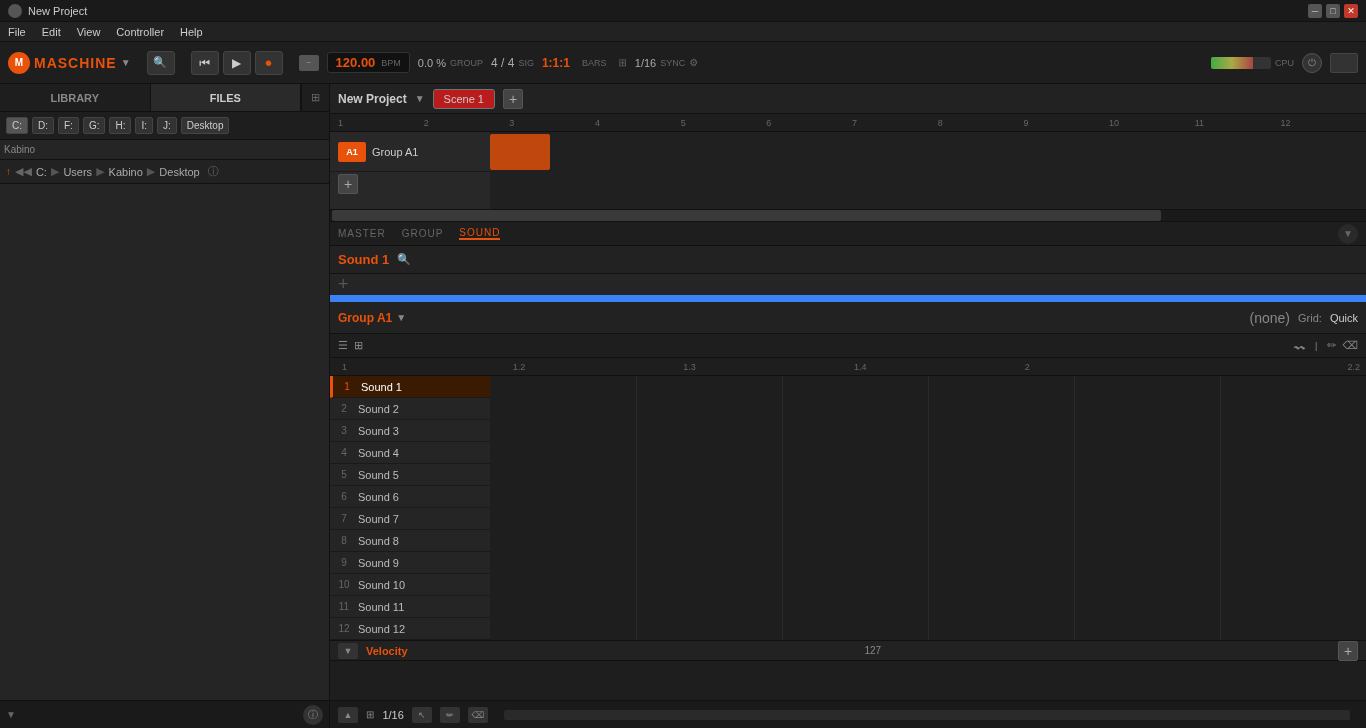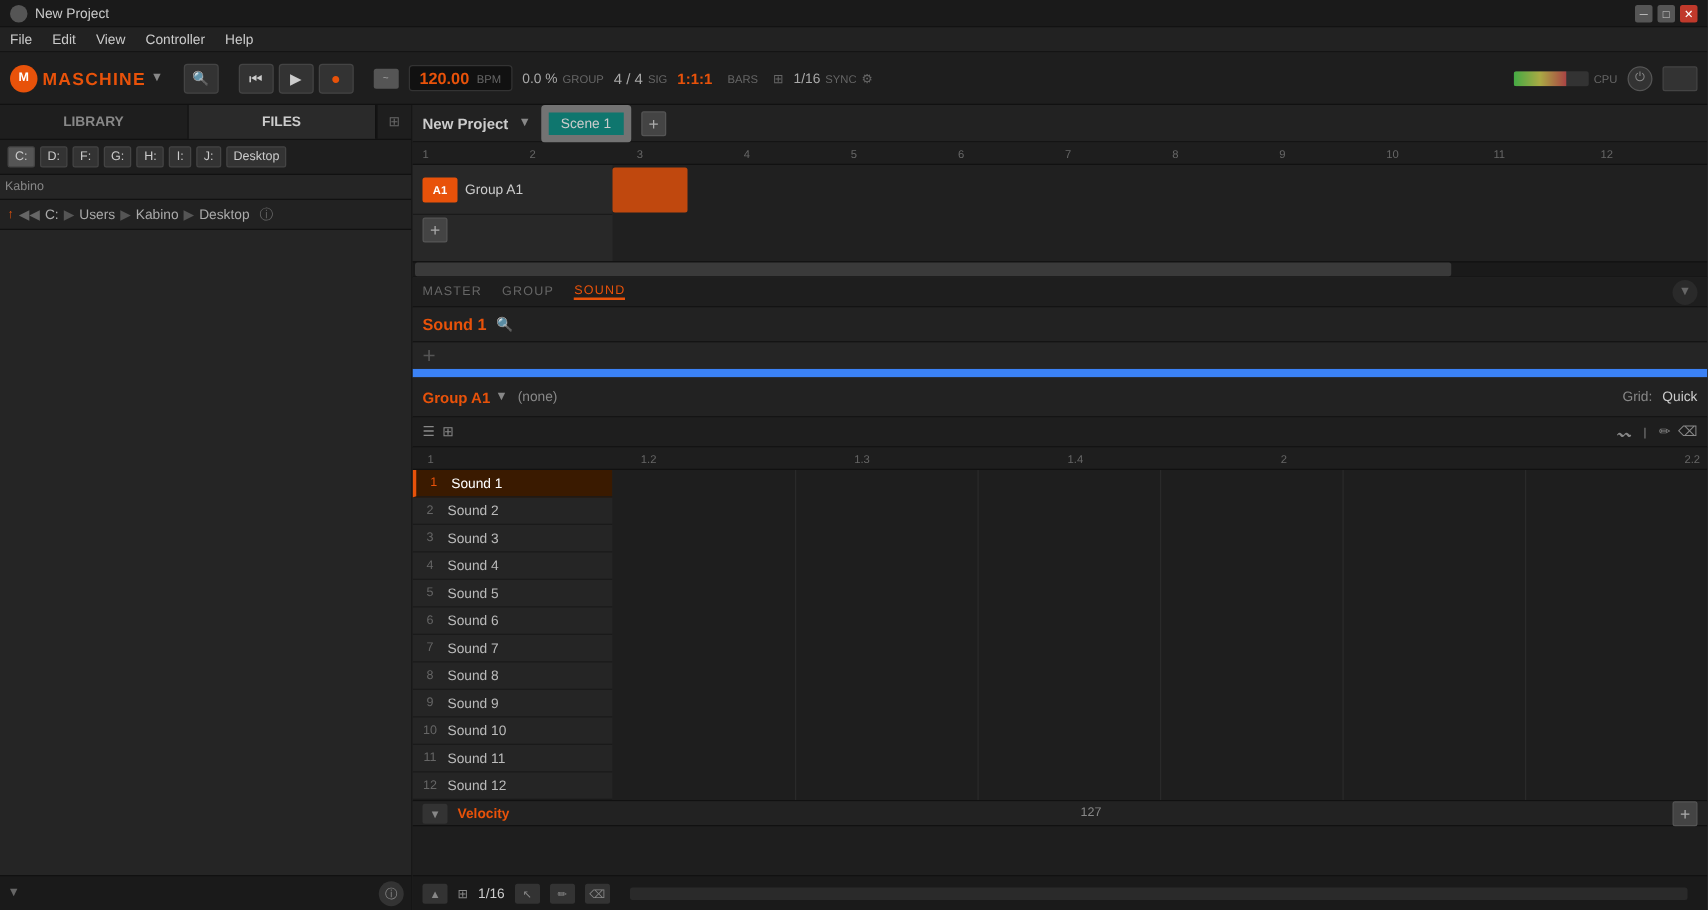--- a/index.html
+++ b/index.html
@@ -58,21 +58,21 @@
     #file-area { flex: 1; background: #252525; }
 
     
     #right-side { flex: 1; display: flex; flex-direction: column; overflow: hidden; }
 
     
     #arranger { height: 220px; background: #282828; border-bottom: 1px solid #111; display: flex; flex-direction: column; }
     #arranger-header { height: 30px; background: #222; display: flex; align-items: center; padding: 0 8px; gap: 8px; border-bottom: 1px solid #111; }
     .project-name { color: #ccc; font-size: 12px; font-weight: bold; }
     .dropdown-arrow { color: #888; font-size: 10px; cursor: pointer; }
-    .scene-tab { padding: 3px 10px; background: #0f766e; border: 6px solid #737373; border-radius: 3px; font-size: 11px; color: #ccc; cursor: pointer; }
+    .scene-tab { padding: 3px 10px; background: #b91c1c; border: 1px solid #737373; border-radius: 3px; font-size: 11px; color: #ccc; cursor: pointer; }
     .add-btn { width: 20px; height: 20px; background: #444; border: 1px solid #555; border-radius: 2px; display: flex; align-items: center; justify-content: center; cursor: pointer; color: #aaa; font-size: 14px; }
 
     #arranger-timeline { height: 18px; background: #1e1e1e; border-bottom: 1px solid #111; display: flex; align-items: center; padding: 0 4px; overflow: hidden; }
     .timeline-mark { color: #666; font-size: 9px; padding-left: 4px; flex: 1; }
 
     #arranger-tracks { flex: 1; display: flex; overflow: hidden; }
     #arranger-track-list { width: 160px; min-width: 160px; background: #282828; }
     .arr-track { height: 40px; display: flex; align-items: center; padding: 0 8px; gap: 6px; border-bottom: 1px solid #1a1a1a; cursor: pointer; }
     .arr-track .group-badge { width: 28px; height: 20px; background: #e8520a; border-radius: 2px; display: flex; align-items: center; justify-content: center; color: white; font-size: 9px; font-weight: bold; }
     .arr-track .group-name { color: #ccc; font-size: 11px; }
@@ -93,21 +93,21 @@
     .plugin-name { color: #e8520a; font-size: 13px; font-weight: bold; }
     .plugin-search-icon { color: #666; cursor: pointer; }
     #plugin-content { flex: 1; background: #252525; display: flex; align-items: center; padding: 0 8px; }
     .plugin-add-btn { display: flex; align-items: center; gap: 4px; color: #666; cursor: pointer; font-size: 18px; }
 
     
     #pattern-editor { flex: 1; background: #202020; display: flex; flex-direction: column; }
     #pattern-header { height: 32px; background: #222; display: flex; align-items: center; padding: 0 8px; gap: 8px; border-bottom: 1px solid #111; }
     .group-select { display: flex; align-items: center; gap: 4px; }
     .group-select-name { color: #e8520a; font-size: 12px; font-weight: bold; }
-    .pattern-none { color: #888; font-size: 11px; flex: 1; }
+    .pattern-none { color: #888; font-size: 14px; flex: 1; text-align: right; }
     .grid-label { color: #888; font-size: 11px; }
     .grid-value { color: #ccc; font-size: 11px; }
 
     #pattern-controls { height: 24px; background: #1e1e1e; display: flex; align-items: center; padding: 0 8px; gap: 6px; border-bottom: 1px solid #111; }
     .pat-ctrl-icon { color: #888; font-size: 11px; cursor: pointer; }
 
     #pattern-timeline { height: 18px; background: #1e1e1e; border-bottom: 1px solid #111; display: flex; align-items: center; overflow: hidden; }
     .pat-timeline-mark { color: #666; font-size: 9px; padding-left: 6px; }
 
     #pattern-body { flex: 1; display: flex; }

